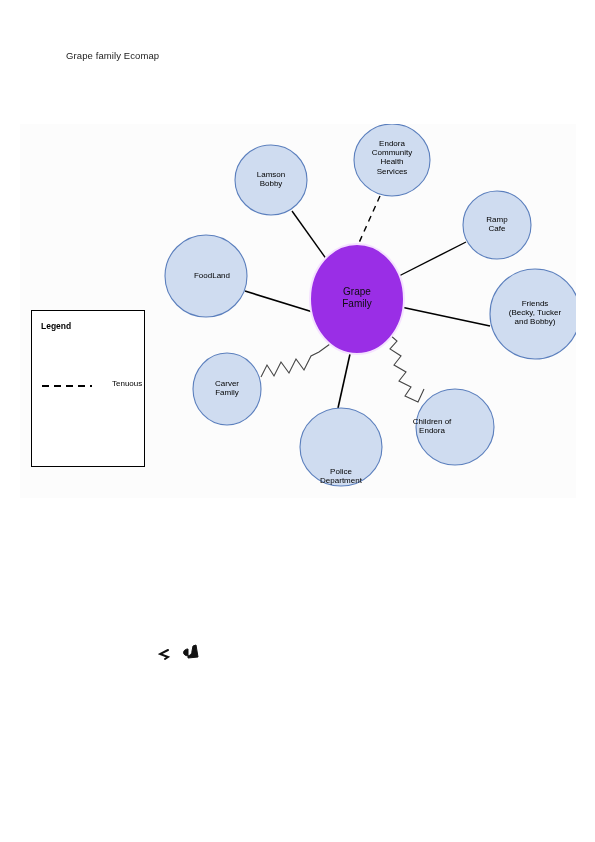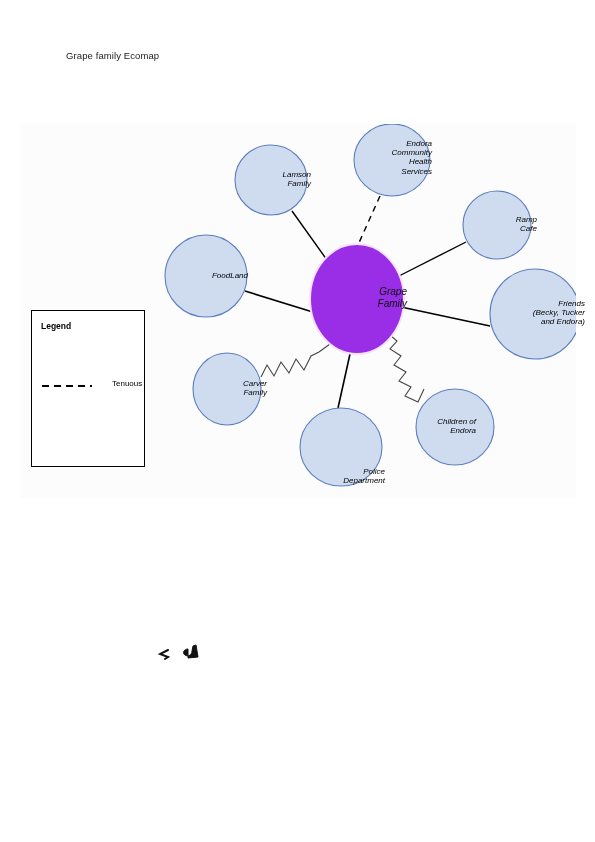--- a/index.html
+++ b/index.html
@@ -37,26 +37,25 @@
   #diagram-svg {
     position: absolute;
     left: 0;
     top: 0;
     width: 556px;
     height: 374px;
   }
 
   .node-label {
     position: absolute;
-    text-align: right;
+    text-align: center;
     color: #000000;
     line-height: 1.15;
     pointer-events: none;
     white-space: pre-line;
-    font-style: italic;
   }
 
   #center-node-label {
     font-size: 10px;
     color: #0d0d0d;
   }
 
   .ring-label {
     font-size: 8px;
   }
@@ -150,33 +149,33 @@
     <ellipse cx="435" cy="303" rx="39" ry="38" fill="#cfdcf0" stroke="#5b7fbd" stroke-width="1.1"></ellipse>
     <ellipse cx="321" cy="323" rx="41" ry="39" fill="#cfdcf0" stroke="#5b7fbd" stroke-width="1.1"></ellipse>
     <ellipse cx="207" cy="265" rx="34" ry="36" fill="#cfdcf0" stroke="#5b7fbd" stroke-width="1.1"></ellipse>
     <ellipse cx="186" cy="152" rx="41" ry="41" fill="#cfdcf0" stroke="#5b7fbd" stroke-width="1.1"></ellipse>
   </svg>
 
   <div class="node-label" id="center-node-label" style="left:287px; top:162px; width:100px;">Grape
 Family</div>
 
   <div class="node-label ring-label" style="left:211px; top:46px; width:80px;">Lamson
-Family</div>
+Bobby</div>
 
   <div class="node-label ring-label" style="left:332px; top:15px; width:80px;">Endora
 Community
 Health
 Services</div>
 
   <div class="node-label ring-label" style="left:437px; top:91px; width:80px;">Ramp
 Cafe</div>
 
   <div class="node-label ring-label" style="left:465px; top:175px; width:100px;">Friends
 (Becky, Tucker
-and Endora)</div>
+and Bobby)</div>
 
   <div class="node-label ring-label" style="left:368px; top:293px; width:88px;">Children of
 Endora</div>
 
   <div class="node-label ring-label" style="left:277px; top:313px; width:88px;margin-top:30px;">Police
 Department</div>
 
   <div class="node-label ring-label" style="left:167px; top:255px; width:80px;">Carver
 Family</div>
 

